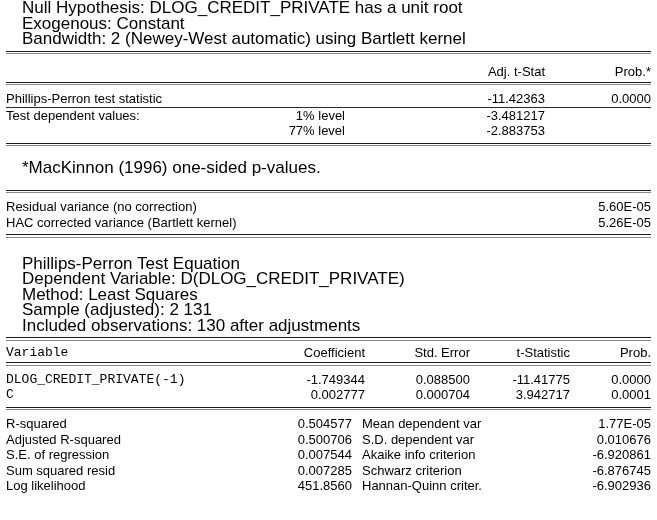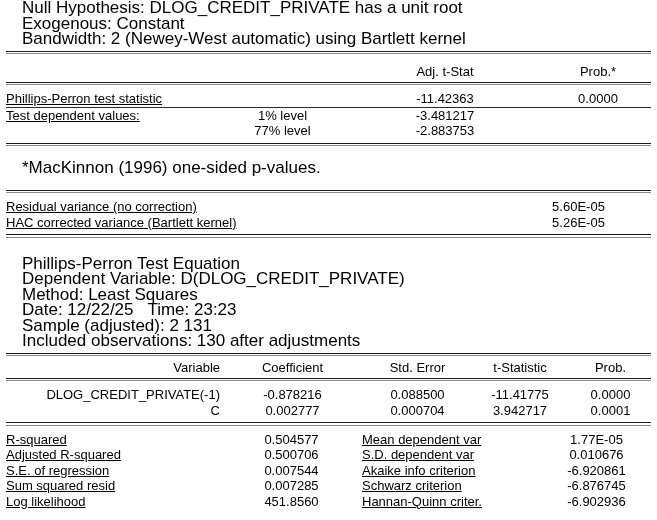--- a/index.html
+++ b/index.html
@@ -61,23 +61,23 @@
     table-layout: fixed;
     font-size: 13px;
   }
   table.grid td, table.grid th {
     padding: 0;
     font-weight: normal;
     line-height: 15.5px;
     vertical-align: top;
     white-space: pre;
   }
-  .r { text-align: center; }
-  .l { text-align: left; text-decoration: underline; }
-  .c { text-align: right; }
+  .r { text-align: right; }
+  .l { text-align: left; }
+  .c { text-align: left; font-family: Liberation Mono, monospace; }
 
   
   .ur-c1 { width: 214px; }
   .ur-c2 { width: 125px; }
   .ur-c3 { width: 200px; }
   .ur-c4 { width: 106px; }
 
   
   .v-c1 { width: 500px; }
   .v-c2 { width: 145px; }
@@ -205,21 +205,20 @@
 
   <div class="gap-4"></div>
   <div class="rule-double"></div>
 
   <div class="gap-18"></div>
 
   <div>
     <div class="line">Phillips-Perron Test Equation</div>
     <div class="line">Dependent Variable: D(DLOG_CREDIT_PRIVATE)</div>
     <div class="line">Method: Least Squares</div>
-    <div class="line">Date: 12/22/25   Time: 23:23</div>
     <div class="line">Sample (adjusted): 2 131</div>
     <div class="line">Included observations: 130 after adjustments</div>
   </div>
 
   <div class="gap-4"></div>
   <div class="rule-double"></div>
   <div class="gap-4"></div>
 
   <table class="grid">
     <colgroup>
@@ -248,21 +247,21 @@
     <colgroup>
       <col class="co-c1">
         <col class="co-c2">
         <col class="co-c3">
         <col class="co-c4">
         <col class="co-c5">
     </colgroup>
     <tbody>
         <tr>
       <td class="c">DLOG_CREDIT_PRIVATE(-1)</td>
-      <td class="r">-0.878216</td>
+      <td class="r">-1.749344</td>
       <td class="r">0.088500</td>
       <td class="r">-11.41775</td>
       <td class="r">0.0000</td>
     </tr>
     <tr>
       <td class="c">C</td>
       <td class="r">0.002777</td>
       <td class="r">0.000704</td>
       <td class="r">3.942717</td>
       <td class="r">0.0001</td>

